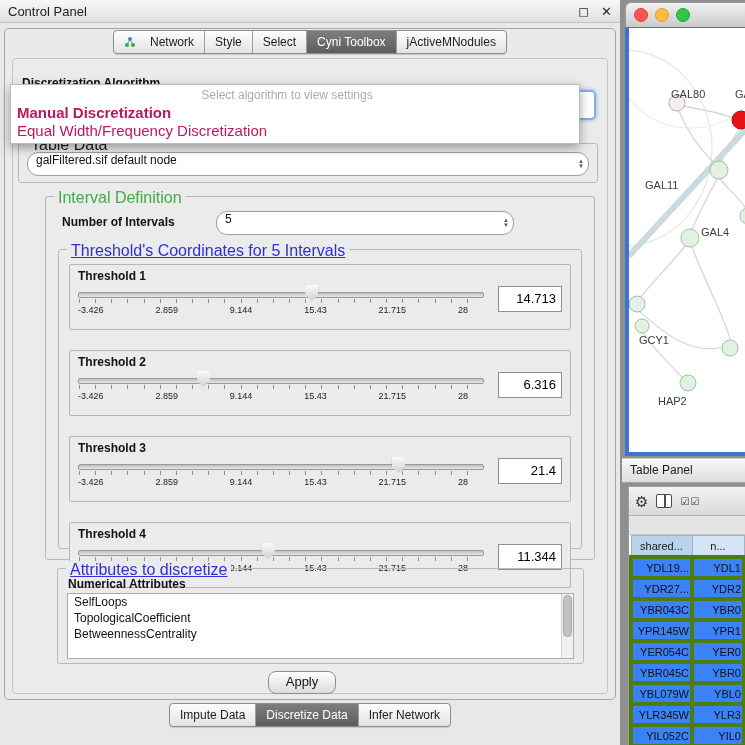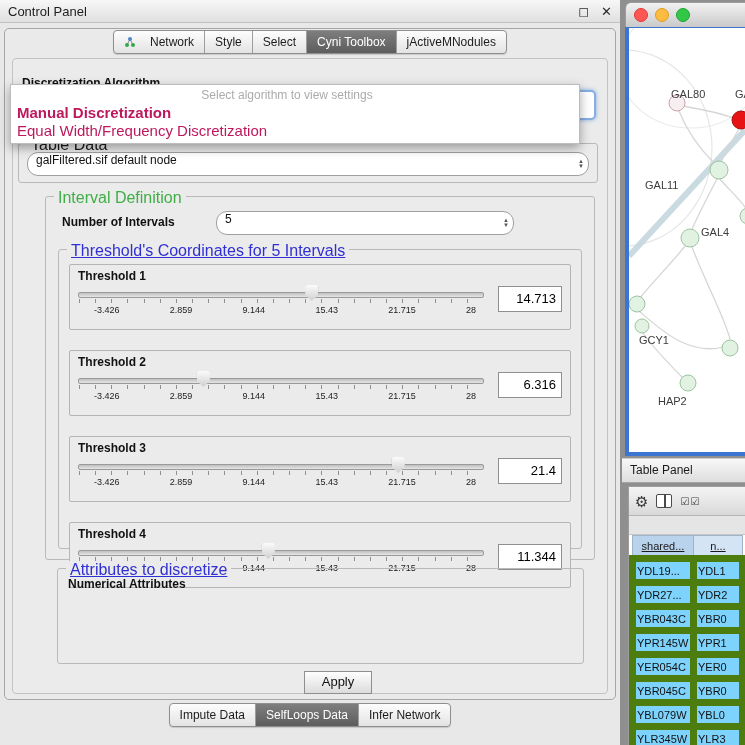--- a/index.html
+++ b/index.html
@@ -56,34 +56,34 @@
   .thr-row{display:flex;align-items:flex-start;gap:14px;}
   .slider{position:relative;flex:1;height:38px;}
   .track{position:absolute;left:0;right:0;top:7px;height:4px;background:linear-gradient(#bfbfbf,#e6e6e6);
     border:1px solid #9a9a9a;border-radius:2px;}
   .ticks{position:absolute;left:1px;right:1px;top:14px;height:4px;
     background:repeating-linear-gradient(to right,#8f8f8f 0 1px,transparent 1px 4%);}
   .thumb{position:absolute;top:0px;width:13px;height:16px;margin-left:-7px;
     background:linear-gradient(#fbfbfb,#cfcfcf);
     clip-path:polygon(50% 100%,0 62%,0 14%,14% 0,86% 0,100% 14%,100% 62%);
     filter:drop-shadow(0 0 1px #6f6f6f);}
-  .scale{position:absolute;left:0;right:8px;top:20px;display:flex;justify-content:space-between;
-    font-size:9px;color:#222;margin-left:16px;}
+  .scale{position:absolute;left:0;right:16px;top:20px;display:flex;justify-content:space-between;
+    font-size:9px;color:#222;}
   .value-box{width:52px;height:24px;background:#fff;border:1px solid #8f8f8f;font-size:13px;color:#000;
     text-align:right;padding:0 5px;line-height:24px;margin-top:1px;}
   
   .attr-label{position:absolute;left:10px;top:8px;font-size:12px;font-weight:bold;color:#111;}
   .listbox{position:absolute;left:9px;top:24px;right:9px;bottom:4px;background:#fff;
     border:1px solid #ababab;overflow:hidden;}
   .listbox .li{font-size:12px;color:#111;line-height:16px;padding-left:6px;}
   .vscroll{position:absolute;right:0;top:0;bottom:0;width:11px;background:#f1f1f1;border-left:1px solid #cfcfcf;}
   .vscroll .vthumb{position:absolute;left:1px;right:1px;top:1px;height:62%;background:#c2c2c2;border-radius:5px;border:1px solid #a8a8a8;}
   .apply-btn{position:absolute;left:268px;top:671px;width:66px;height:21px;
-    background:linear-gradient(#fefefe,#dcdcdc);border:1px solid #8f8f8f;border-radius:0;
-    font-size:13px;color:#111;text-align:center;line-height:20px;cursor:default;margin-left:36px;}
+    background:linear-gradient(#fefefe,#dcdcdc);border:1px solid #8f8f8f;border-radius:8px;
+    font-size:13px;color:#111;text-align:center;line-height:20px;cursor:default;}
   
   .net-titlebar{position:absolute;left:625px;top:2px;width:120px;height:24px;
     background:linear-gradient(#f2f2f2,#c9c9c9);border:1px solid #9b9b9b;border-bottom:1px solid #8a8a8a;
     border-radius:6px 0 0 0;display:flex;align-items:center;padding-left:8px;gap:7px;}
   .light{width:12px;height:12px;border-radius:50%;}
   .light.red{background:#fc5753;border:1px solid #df3b38;}
   .light.yellow{background:#fdbc40;border:1px solid #de9b27;}
   .light.green{background:#33c748;border:1px solid #1ea433;}
   .net-frame{position:absolute;left:625px;top:27px;width:120px;height:424px;background:#fff;
     border-left:4px solid #3b74d1;border-bottom:4px solid #3b74d1;border-top:1px solid #3b74d1;}
@@ -96,25 +96,25 @@
     border:1px solid #9d9d9d;border-right:none;}
   .tp-toolbar{height:28px;background:linear-gradient(#f4f4f4,#d9d9d9);border-bottom:1px solid #b5b5b5;
     display:flex;align-items:center;gap:8px;padding:0 6px;overflow:hidden;}
   .tp-toolbar .gear{font-size:15px;color:#333;line-height:1;}
   .tp-toolbar .cols{width:14px;height:12px;border:1.5px solid #4a4a4a;border-radius:2px;position:relative;background:#fff;}
   .tp-toolbar .cols:before{content:"";position:absolute;left:50%;top:0;bottom:0;width:1.5px;background:#4a4a4a;}
   .tp-toolbar .checks{font-size:10px;color:#3a3a3a;letter-spacing:1px;white-space:nowrap;}
   .tp-gap{height:18px;background:#e5e5e5;border-bottom:1px solid #c6c6c6;}
   .tp-table{width:100%;border-collapse:collapse;table-layout:fixed;}
   .tp-table th{height:17px;font-size:11px;font-weight:normal;color:#1a1a1a;
-    border:1px solid #9fb4c9;overflow:hidden;white-space:nowrap;text-decoration:underline;}
+    border:1px solid #9fb4c9;overflow:hidden;white-space:nowrap;}
   .tp-table th.c1{width:58px;background:#b9d3ec;}
   .tp-table th.c2{background:#d5e4f4;}
-  .tp-table td{height:15px;font-size:11px;color:#111;text-align:left;border:7px solid #4d7c0f;
-    overflow:hidden;white-space:nowrap;background:#7dd3fc;}
+  .tp-table td{height:15px;font-size:11px;color:#111;text-align:right;border:4px solid #4d7c0f;
+    overflow:hidden;white-space:nowrap;background:#3b82f6;}
   
   .net-icon{display:inline-block;width:12px;height:12px;}
 </style>
 </head>
 <body>
 
 <div id="control-panel">
 
   <div class="titlebar">
     <span>Control Panel</span>
@@ -269,31 +269,39 @@
             <div class="value-box">11.344</div>
           </div>
         </div>
       </div>
     </div>
   </div>
 
   <div class="group" style="left:57px;top:568px;width:525px;height:94px;">
     <div class="legend blue">Attributes to discretize</div>
     <div class="attr-label">Numerical Attributes</div>
+    <div class="listbox">
+      <div class="li">SelfLoops</div>
+      <div class="li">TopologicalCoefficient</div>
+      <div class="li">BetweennessCentrality</div>
+      <div class="vscroll">
+          <div class="vthumb"></div>
+        </div>
+    </div>
   </div>
 
   <div class="apply-btn">Apply</div>
 
   <div class="bottom-tabs">
     <div class="seg">
       <div class="item">
         <span>Impute Data</span>
       </div>
       <div class="item sel">
-        <span>SelfLoops Data</span>
+        <span>Discretize Data</span>
       </div>
       <div class="item">
         <span>Infer Network</span>
       </div>
     </div>
   </div>
 </div>
 
 <div class="net-titlebar">
   <span class="light red"></span>

